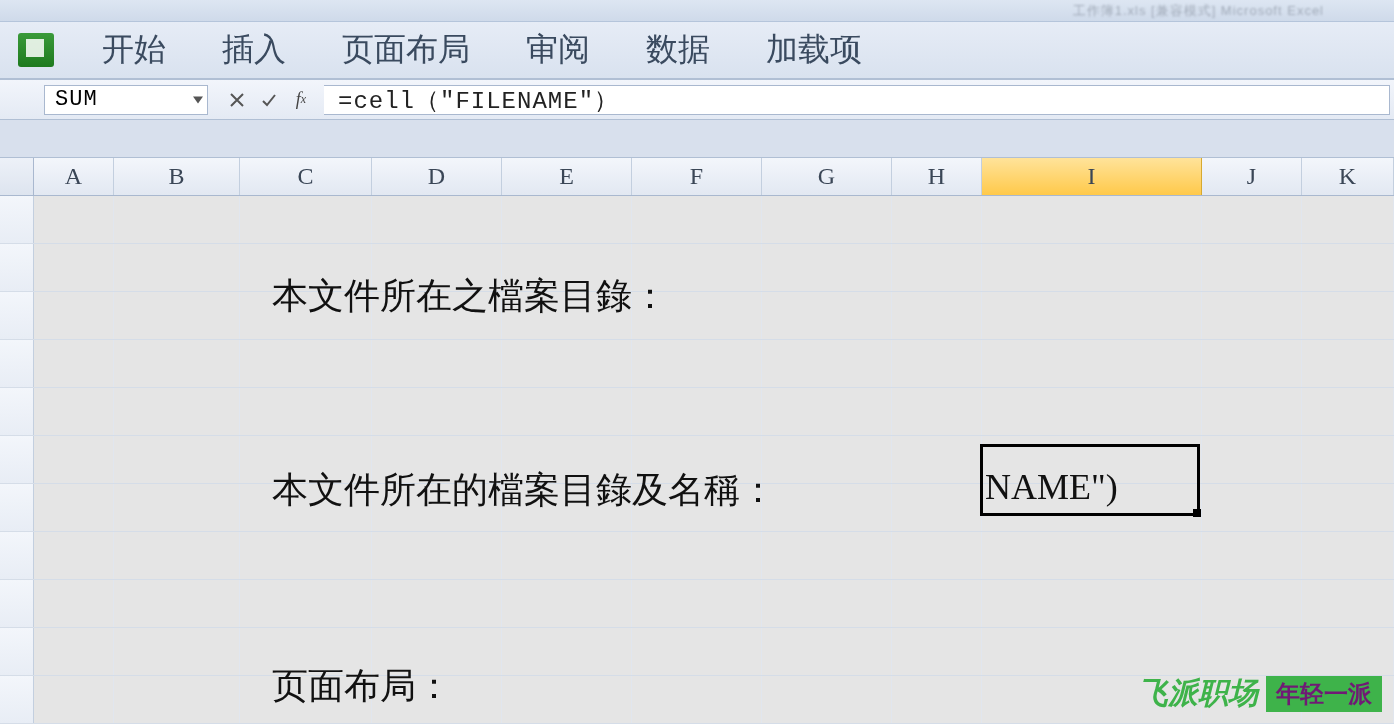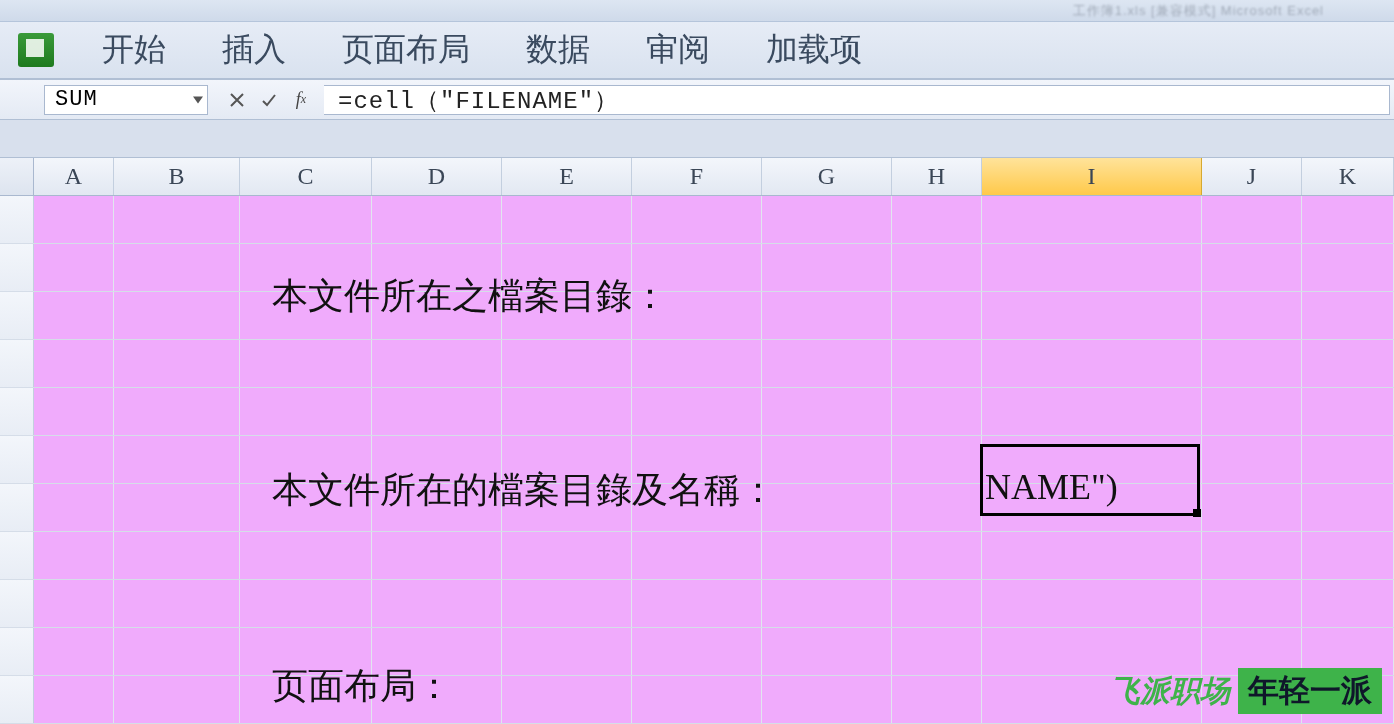--- a/index.html
+++ b/index.html
@@ -154,21 +154,21 @@
     font-size: 24px;
     color: #3a4656;
     background: linear-gradient(#f3f6fb, #e2e8f2);
   }
   .col-header.active {
     background: linear-gradient(#ffe39a, #ffc94a);
     border-right: 1px solid #d6a930;
   }
   .grid {
     position: relative;
-    background: #f0abfc;
+    background: #e5e5e5;
   }
   .grid-row {
     display: flex;
     height: 48px;
     border-bottom: 1px solid #d5dde8;
   }
   .row-head {
     width: 34px;
     border-right: 1px solid #c3cfdf;
     background: linear-gradient(#f3f6fb, #e8edf5);
@@ -215,41 +215,41 @@
   }
   .watermark .wm1 {
     font-size: 30px;
     font-weight: 700;
     color: #3eb34a;
     font-style: italic;
     font-family: "Microsoft YaHei", sans-serif;
   }
   .watermark .wm2 {
     background: #3eb34a;
-    color: #0f172a;
-    font-size: 31px;
+    color: #701a75;
+    font-size: 24px;
     font-weight: 700;
     padding: 2px 10px;
     font-family: "Microsoft YaHei", sans-serif;
   }
 </style>
 </head>
 <body>
 
 <div class="topbar">
   <span class="faded-text">工作簿1.xls  [兼容模式]   Microsoft Excel</span>
 </div>
 
 <div class="ribbon-tabs">
   <div class="app-button"></div>
   <div class="ribbon-tab">开始</div>
   <div class="ribbon-tab">插入</div>
   <div class="ribbon-tab">页面布局</div>
+  <div class="ribbon-tab">审阅</div>
   <div class="ribbon-tab">数据</div>
-  <div class="ribbon-tab">审阅</div>
   <div class="ribbon-tab">加载项</div>
 </div>
 
 <div class="formula-bar-row">
   <div class="name-box">
     <span>SUM</span>
     <span class="dd"></span>
   </div>
   <div class="fb-controls">
     <div class="fb-btn fb-cancel">

